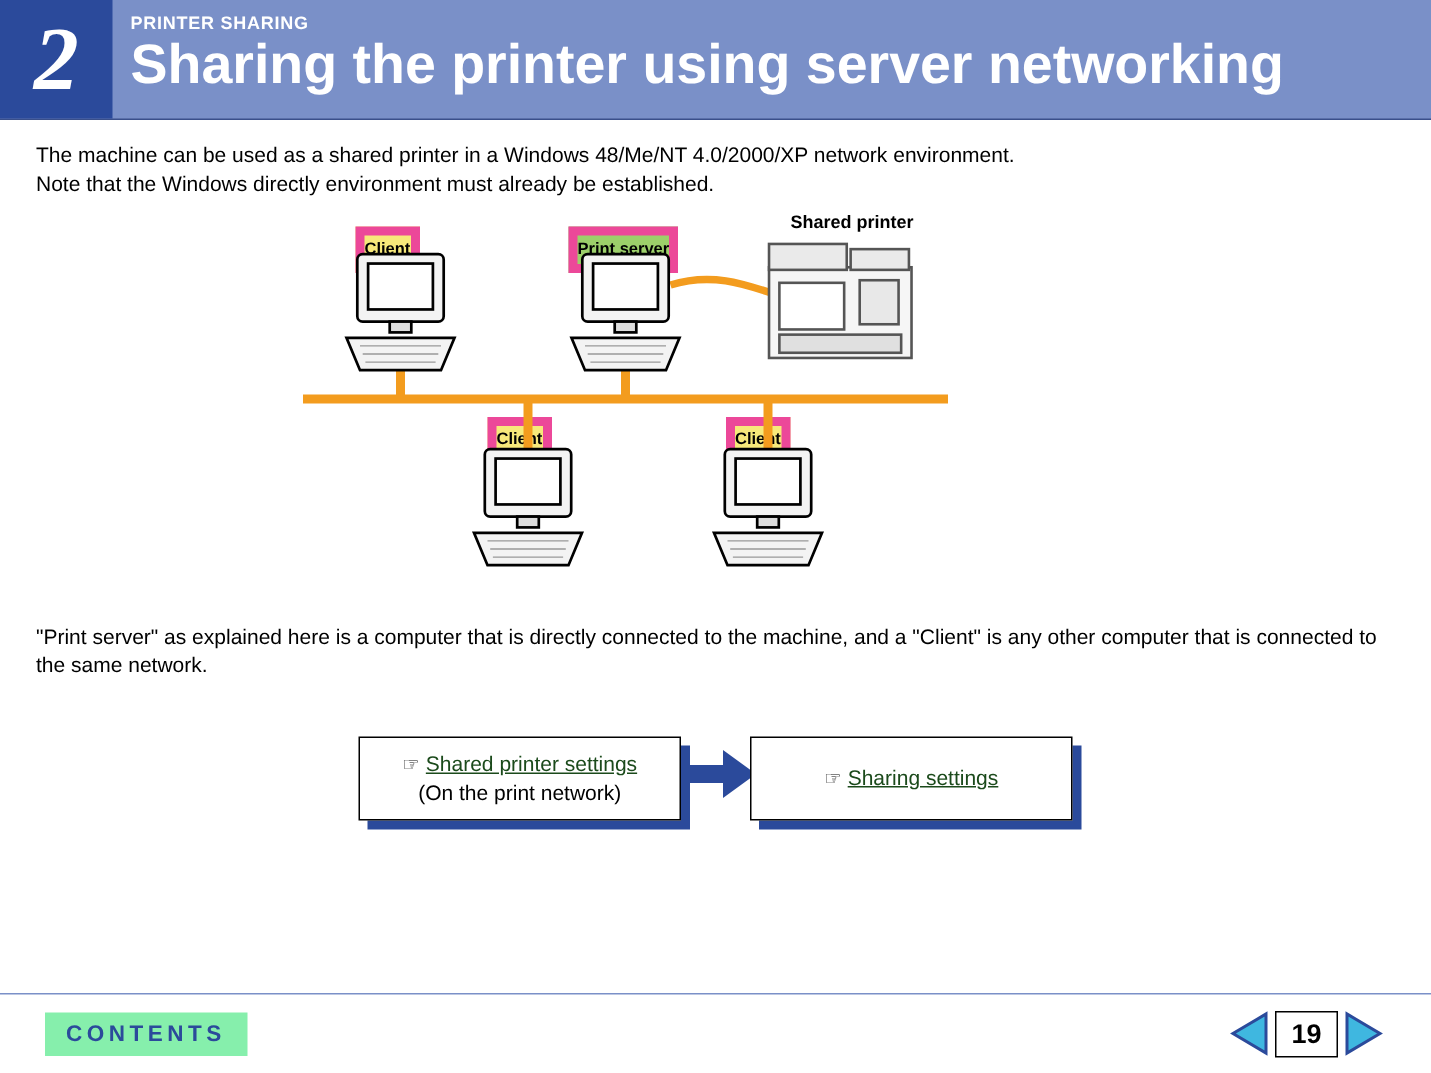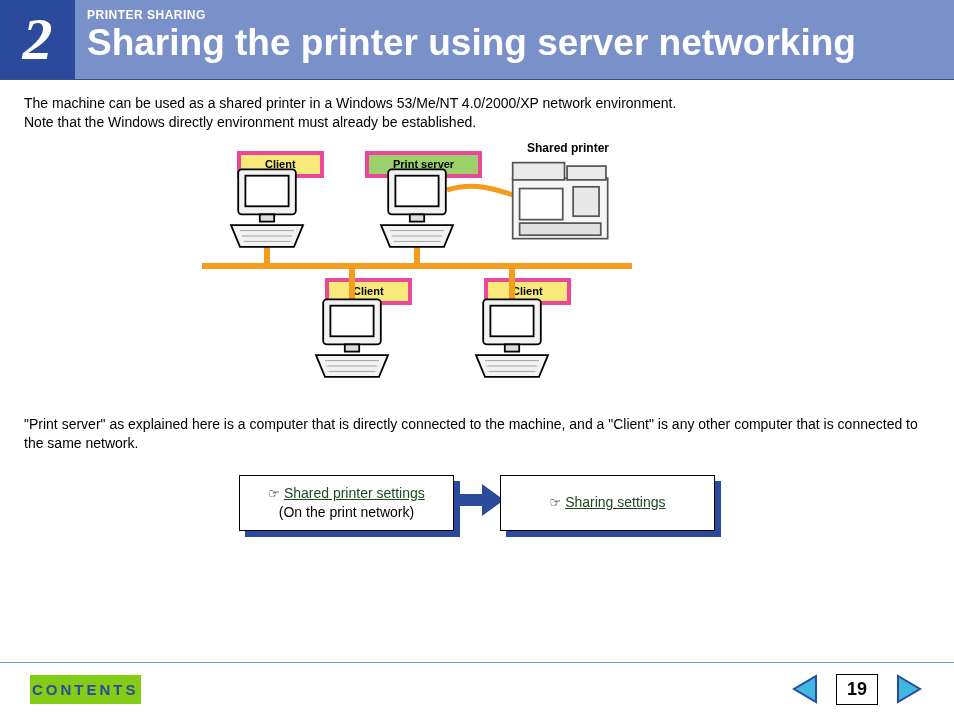--- a/index.html
+++ b/index.html
@@ -9,40 +9,40 @@
   .chapter-box{width:75px;background:#2b4a9b;display:flex;align-items:center;justify-content:center}
   .chapter-box span{color:#fff;font-size:60px;font-style:italic;font-weight:bold;font-family:"Times New Roman",serif}
   .titles{flex:1;padding:8px 12px 16px 12px}
   .section-label{color:#fff;font-size:12px;font-weight:bold;letter-spacing:.5px}
   .page-title{color:#fff;font-size:37px;font-weight:bold;margin-top:2px;line-height:1.05}
   
   .body{padding:14px 24px 0 24px;font-size:14px;line-height:1.35}
   .intro{margin-bottom:14px}
   
   .diagram{position:relative;width:630px;height:255px;margin:0 auto}
-  .label-box{position:absolute;font-size:11px;font-weight:bold;padding:2px 24px;border:4px solid #ec4899;text-align:center}
+  .label-box{position:absolute;font-size:11px;font-weight:bold;padding:2px 0;border:6px solid #ec4899;text-align:center}
   .client-bg{background:#f7e97a}
   .server-bg{background:#9cd06a}
   .shared-lbl{position:absolute;font-size:12px;font-weight:bold}
   .computer{position:absolute;width:90px}
   .computer svg{width:90px;height:90px}
   .printer{position:absolute;width:125px}
   .printer svg{width:125px;height:95px}
   
-  .link-boxes{display:flex;align-items:center;justify-content:center;margin-top:22px}
+  .link-boxes{display:flex;align-items:center;justify-content:center;margin-top:38px}
   .link-box{position:relative;width:215px;height:56px;background:#fff;border:1px solid #000;display:flex;flex-direction:column;align-items:center;justify-content:center;font-size:14px;padding:2px 6px;box-sizing:border-box}
   .link-shadow{position:relative}
   .link-shadow::after{content:"";position:absolute;top:6px;left:6px;right:-6px;bottom:-6px;background:#2b4a9b;z-index:-1}
   .link-underline{color:#1b4a1b;text-decoration:underline}
   .pointer-icon{font-size:13px;margin-right:4px}
   .arrow{width:46px}
   
   .footer{position:absolute;left:0;right:0;bottom:0;height:52px;border-top:1px solid #7a90c8;display:flex;align-items:center}
-  .contents-btn{margin-left:30px;background:#84cc16;color:#2b4a9b;font-weight:bold;letter-spacing:3px;font-size:15px;padding:6px 2px}
-  .nav{margin-left:auto;display:flex;align-items:center;margin-right:28px;gap:14px}
+  .contents-btn{margin-left:30px;background:#86efac;color:#2b4a9b;font-weight:bold;letter-spacing:3px;font-size:15px;padding:6px 14px}
+  .nav{margin-left:auto;display:flex;align-items:center;margin-right:28px;}
   .nav-arrow{width:34px;height:34px;display:flex;align-items:center;justify-content:center}
   .nav-arrow svg{width:30px;height:30px}
   .page-num{border:1px solid #000;padding:4px 10px;font-size:18px;font-weight:bold}
 </style>
 </head>
 <body>
 
 <div class="page">
 
   <div class="header">
@@ -50,28 +50,28 @@
       <span>2</span>
     </div>
     <div class="titles">
       <div class="section-label">PRINTER SHARING</div>
       <div class="page-title">Sharing the printer using server networking</div>
     </div>
   </div>
 
   <div class="body">
     <div class="intro">
-      <div>The machine can be used as a shared printer in a Windows 53/Me/NT 4.0/2000/XP network environment.</div>
+      <div>The machine can be used as a shared printer in a Windows 48/Me/NT 4.0/2000/XP network environment.</div>
       <div>Note that the Windows directly environment must already be established.</div>
     </div>
 
     <div class="diagram">
 
       <div class="label-box client-bg" style="left:75px;top:5px">Client</div>
-      <div class="label-box server-bg" style="left:203px;top:5px">Print server</div>
+      <div class="label-box server-bg" style="left:217px;top:5px">Print server</div>
       <div class="shared-lbl" style="left:365px;top:-6px">Shared printer</div>
       <div class="label-box client-bg" style="left:163px;top:132px">Client</div>
       <div class="label-box client-bg" style="left:322px;top:132px">Client</div>
 
       <svg style="position:absolute;left:0;top:0;width:630px;height:255px">
 
         <line x1="40" y1="120" x2="470" y2="120" stroke="#f39c1e" stroke-width="6"></line>
 
         <line x1="105" y1="88" x2="105" y2="120" stroke="#f39c1e" stroke-width="6"></line>
         <line x1="255" y1="88" x2="255" y2="120" stroke="#f39c1e" stroke-width="6"></line>

